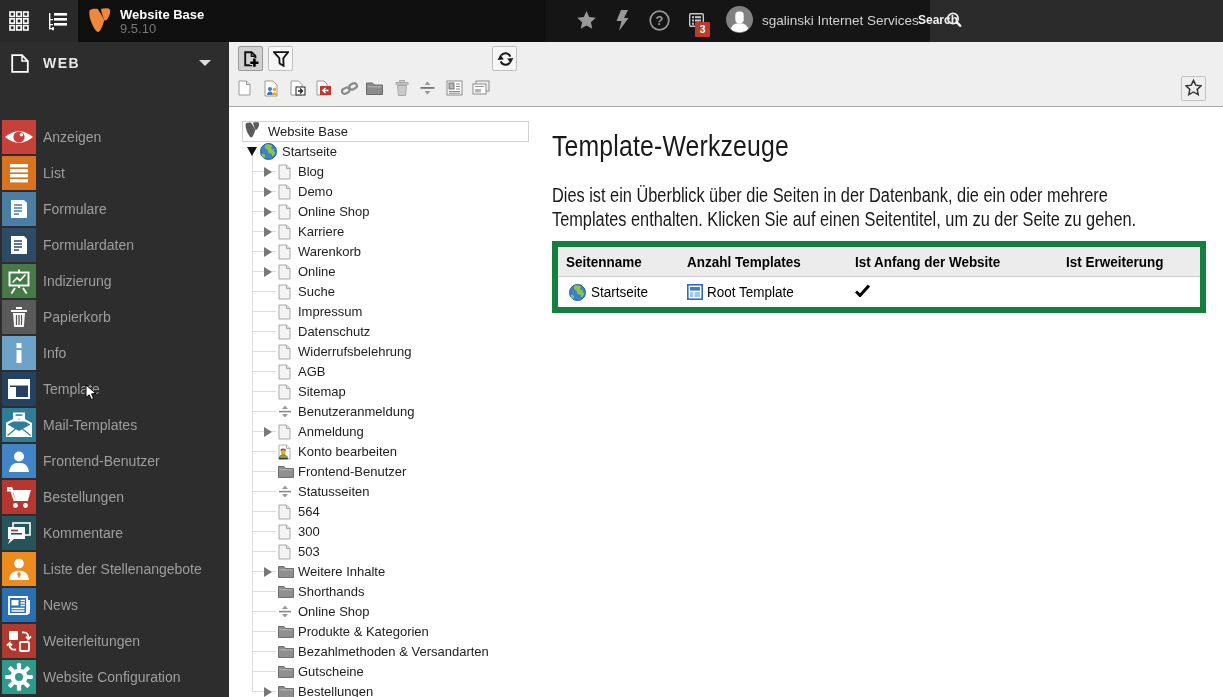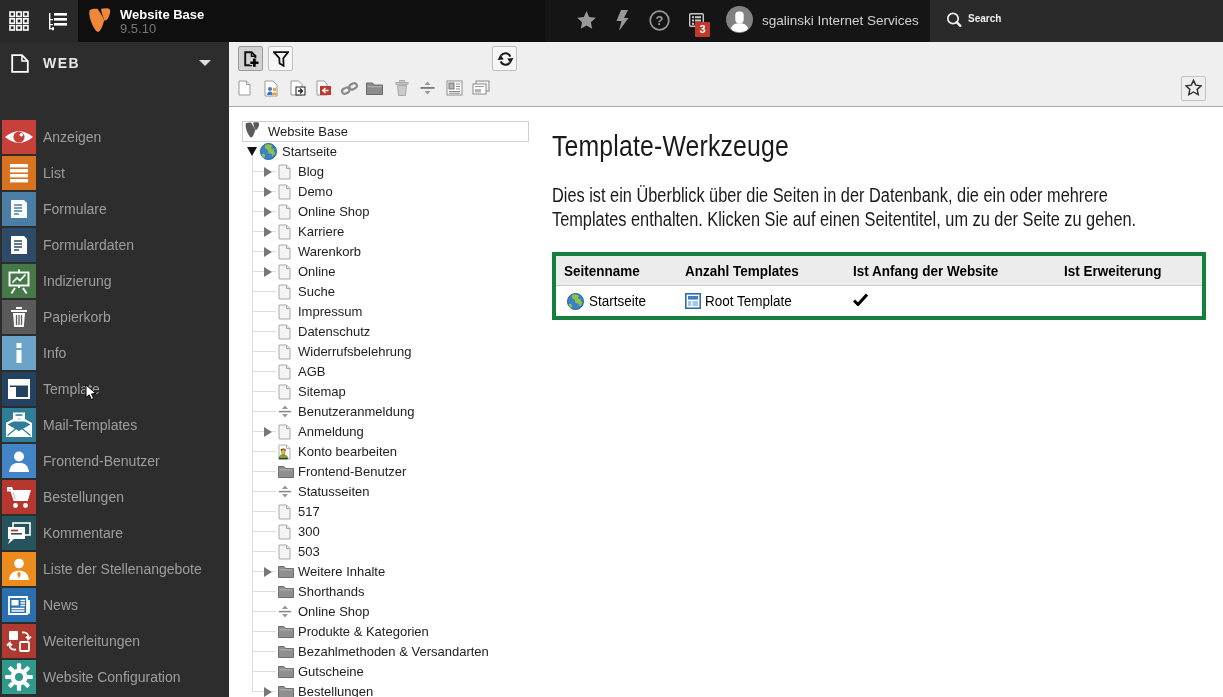--- a/index.html
+++ b/index.html
@@ -4,21 +4,21 @@
 body{width:1223px;height:697px;overflow:hidden;position:relative;}
 .abs{position:absolute;}
 
 #topbar{left:0;top:0;width:1223px;height:42px;background:#1a1a1a;}
 #tb-left{left:0;top:0;width:78px;height:42px;background:#292929;}
 #tb-logo{left:78px;top:0;width:467px;height:42px;background:#0f0f0f;}
 #tb-mid{left:545px;top:0;width:385px;height:42px;background:#151515;}
 #tb-search{left:930px;top:0;width:293px;height:42px;background:#2a2a2a;}
 #wb-title{left:120px;top:7px;color:#fff;font-size:13px;font-weight:bold;}
 #wb-ver{left:120px;top:21px;color:#777;font-size:13px;}
-#srch-label{left:968px;top:12.5px;color:#f0f0f0;font-size:10px;font-weight:bold;}
+#srch-label{left:918px;top:12.5px;color:#f0f0f0;font-size:12px;font-weight:bold;}
 #usr{left:762px;top:13px;color:#d2d2d2;font-size:13.5px;}
 #badge{left:695px;top:22px;width:15px;height:15px;background:#bf3a2b;border-radius:1px;color:#fff;font-size:11px;font-weight:bold;text-align:center;line-height:15px;}
 
 #sidebar{left:0;top:42px;width:229px;height:655px;background:#2d2d2d;}
 .mrow{position:absolute;left:0;width:229px;height:36px;}
 .mico{position:absolute;left:2px;top:0;width:34px;height:34px;}
 .mlbl{position:absolute;left:43px;top:0;height:34px;line-height:34px;color:#9e9e9e;font-size:14px;white-space:nowrap;}
 
 #docheader{left:229px;top:42px;width:994px;height:64px;background:#efefef;border-bottom:1px solid #a9a9a9;}
 .btn{position:absolute;width:23px;height:23px;border:1px solid #c0c0c0;background:#f7f7f7;border-radius:2px;}
@@ -31,21 +31,21 @@
 .tico{position:absolute;left:49px;top:2px;}
 #vline{position:absolute;left:23px;top:45px;width:1px;height:537px;background:#ddd;}
 
 #content{left:540px;top:110px;width:683px;height:587px;background:#fff;}
 h1{position:absolute;left:12px;top:20px;margin:0;font-size:29px;font-weight:400;color:#1a1a1a;transform:scaleX(0.855);transform-origin:0 0;white-space:nowrap;letter-spacing:0.2px;}
 #para{position:absolute;left:12px;top:73px;font-size:19.5px;line-height:24px;color:#1a1a1a;transform:scaleX(0.838);transform-origin:0 0;white-space:nowrap;}
 table{position:absolute;left:12px;top:131px;width:654px;border-collapse:collapse;font-size:15.5px;color:#000;}
 .sq{display:inline-block;transform:scaleX(0.87);transform-origin:0 0;white-space:nowrap;}
 th{background:#ececec;text-align:left;font-weight:bold;border:1px solid #ccc;border-left:none;border-right:none;height:29px;padding:0 0 0 8px;}
 td{border-bottom:1px solid #ccc;height:30px;padding:0 0 0 8px;}
-table{border:4px solid #15803d;margin-top:11px;}
+table{border:6px solid #15803d;}
 </style></head>
 <body>
 <div id="topbar" class="abs"></div>
 <div id="tb-left" class="abs"></div>
 <div id="tb-logo" class="abs"></div>
 <div id="tb-mid" class="abs"></div>
 <div id="tb-search" class="abs"></div>
 
 <svg class="abs" style="left:9px;top:11px" width="20" height="20" viewBox="0 0 20 20">
     <g fill="none" stroke="#fff" stroke-width="1.6">
@@ -567,21 +567,21 @@
         <path d="M7,12.5 l-3,-3.4 h6 z" fill="#999"></path>
       </svg>
       <div class="tlbl">Statusseiten</div>
     </div>
 <div class="trow" style="top:392px">
       <div class="hline"></div>
       <svg class="tico" width="13" height="16" viewBox="0 0 13 16">
         <path d="M1,1 H8.5 L12,4.5 V15 H1 Z" fill="#f4f4f4" stroke="#a8a8a8" stroke-width="1"></path>
         <path d="M8.5,1 V4.5 H12" fill="#e0e0e0" stroke="#a8a8a8" stroke-width="1"></path>
       </svg>
-      <div class="tlbl">517</div>
+      <div class="tlbl">564</div>
     </div>
 <div class="trow" style="top:412px">
       <div class="hline"></div>
       <svg class="tico" width="13" height="16" viewBox="0 0 13 16">
         <path d="M1,1 H8.5 L12,4.5 V15 H1 Z" fill="#f4f4f4" stroke="#a8a8a8" stroke-width="1"></path>
         <path d="M8.5,1 V4.5 H12" fill="#e0e0e0" stroke="#a8a8a8" stroke-width="1"></path>
       </svg>
       <div class="tlbl">300</div>
     </div>
 <div class="trow" style="top:432px">

